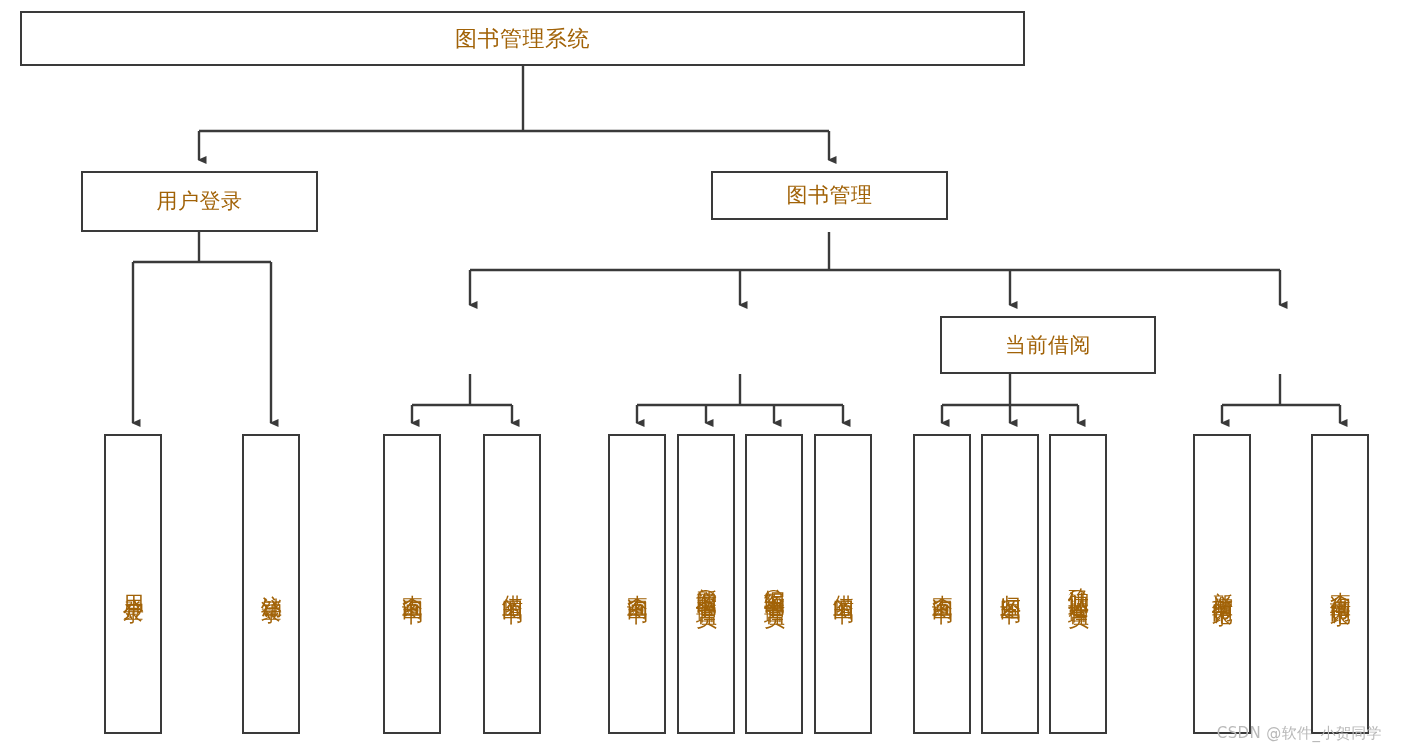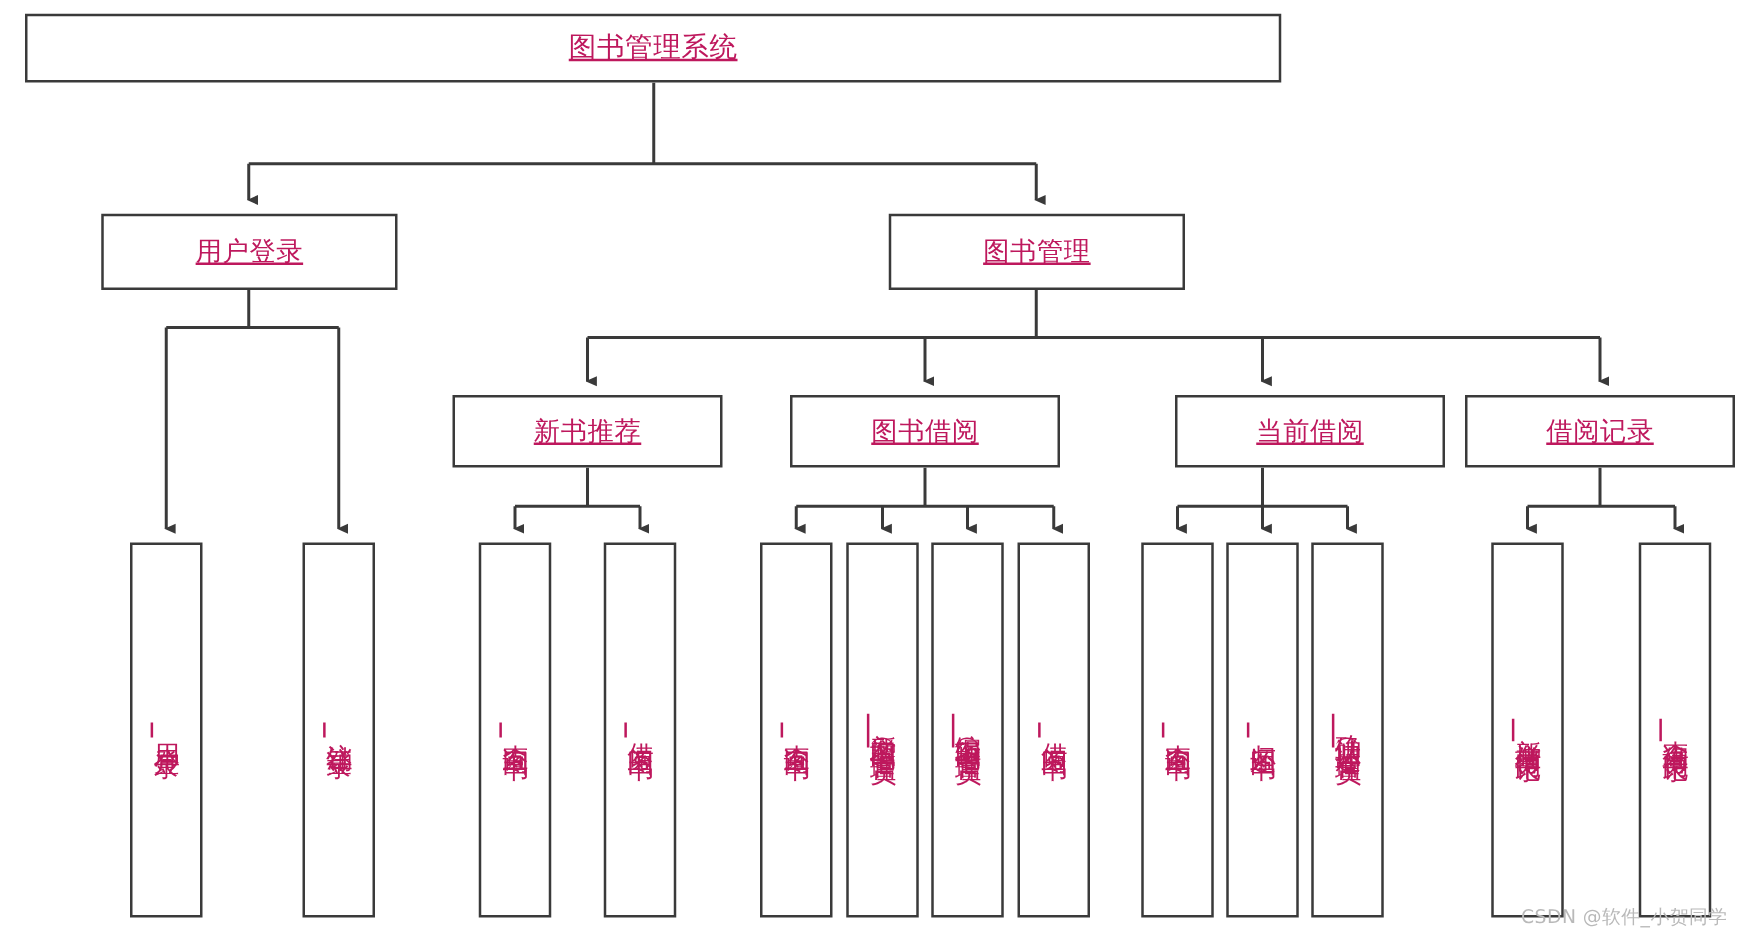--- a/index.html
+++ b/index.html
@@ -31,25 +31,24 @@
     position: absolute;
     box-sizing: border-box;
     background: #ffffff;
     border: 2px solid #3a3a3a;
     display: flex;
     align-items: center;
     justify-content: center;
     z-index: 2;
   }
   .node-label {
-    color: #be185d;
+    color: #a16207;
     line-height: 1.18;
     text-align: center;
     white-space: nowrap;
-    text-decoration: underline;
   }
   .node.horizontal .node-label {
     font-size: 21px;
     letter-spacing: 0.5px;
   }
   .node.root .node-label {
     font-size: 22px;
   }
   .node.vertical {
     align-items: center;
@@ -130,35 +129,26 @@
     </g>
   </svg>
 
   <div class="node horizontal root" style="left:20px; top:11px; width:1005px; height:55px;">
     <span class="node-label">图书管理系统</span>
   </div>
 
   <div class="node horizontal" style="left:81px; top:171px; width:237px; height:61px;">
     <span class="node-label">用户登录</span>
   </div>
-  <div class="node horizontal" style="left:711px; top:171px; width:237px; height:61px;">
+  <div class="node horizontal" style="left:711px; top:171px; width:237px; height:49px;">
     <span class="node-label">图书管理</span>
   </div>
 
-  <div class="node horizontal" style="left:362px; top:316px; width:216px; height:58px;">
-    <span class="node-label">新书推荐</span>
-  </div>
-  <div class="node horizontal" style="left:632px; top:316px; width:216px; height:58px;">
-    <span class="node-label">图书借阅</span>
-  </div>
   <div class="node horizontal" style="left:940px; top:316px; width:216px; height:58px;">
     <span class="node-label">当前借阅</span>
-  </div>
-  <div class="node horizontal" style="left:1172px; top:316px; width:216px; height:58px;">
-    <span class="node-label">借阅记录</span>
   </div>
 
   <div class="node vertical" style="left:104px; top:434px; width:58px; height:300px;">
     <span class="node-label">用户登录</span>
   </div>
   <div class="node vertical" style="left:242px; top:434px; width:58px; height:300px;">
     <span class="node-label">注销登录</span>
   </div>
 
   <div class="node vertical" style="left:383px; top:434px; width:58px; height:300px;">

